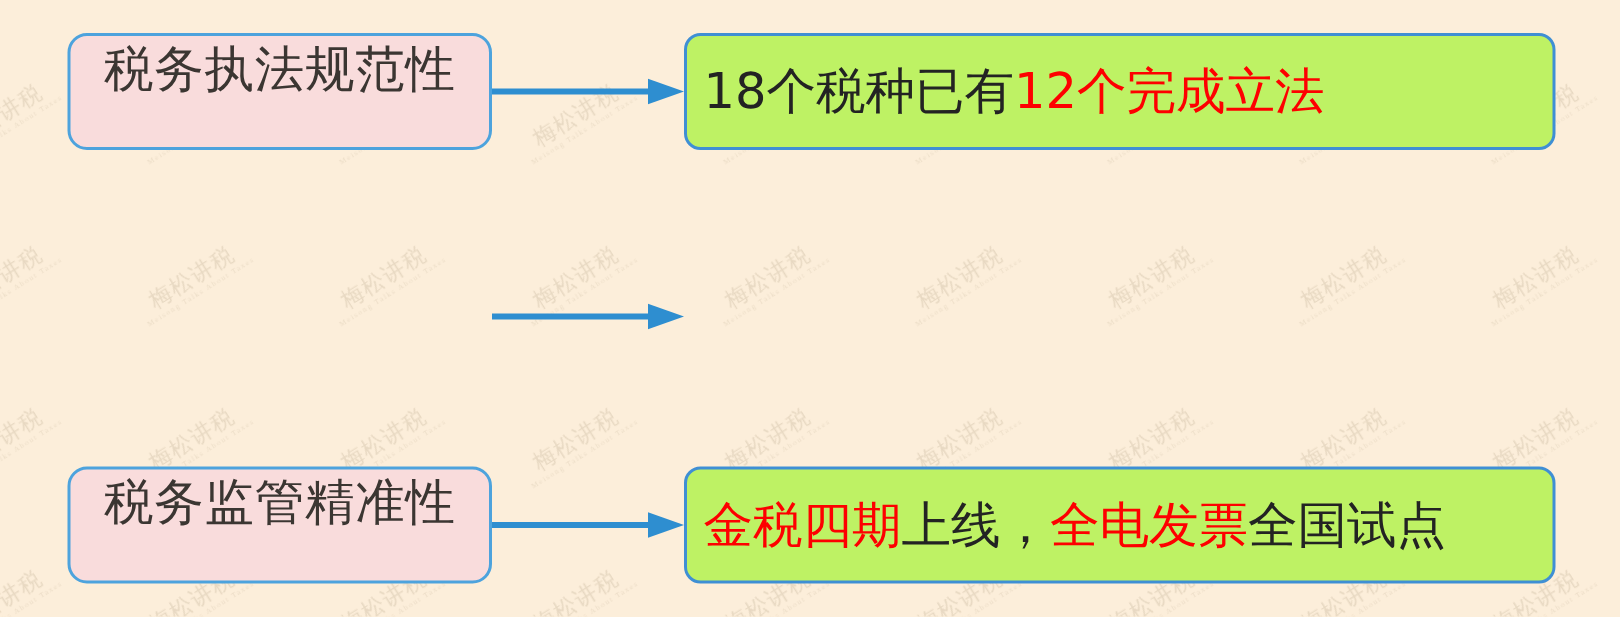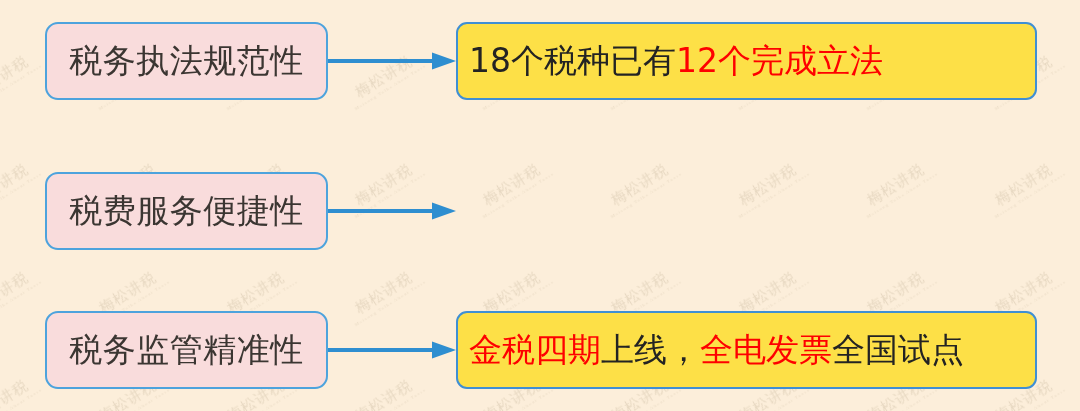--- a/index.html
+++ b/index.html
@@ -68,21 +68,21 @@
   
   .label-box {
     position: absolute;
     left: 45px;
     width: 283px;
     background: #f9dcdc;
     border: 2px solid #4da3dd;
     border-radius: 13px;
     box-sizing: border-box;
     display: flex;
-    align-items: center;
+    align-items: flex-start;
     justify-content: center;
     z-index: 12;
   }
   #row-0 .label-box { top: 0px;  height: 78px; }
   #row-1 .label-box { top: 26px; height: 78px; }
   #row-2 .label-box { top: 0px;  height: 78px; }
 
   .label-text {
     font-size: 33px;
     color: #3b3632;
@@ -101,21 +101,21 @@
   #row-0 .connector { top: 29px; }
   #row-1 .connector { top: 55px; }
   #row-2 .connector { top: 29px; }
   .connector svg { display: block; }
 
   
   .content-box {
     position: absolute;
     left: 456px;
     width: 581px;
-    background: #fde047;
+    background: #bef264;
     border: 2px solid #3f8fd4;
     border-radius: 11px;
     box-sizing: border-box;
     display: flex;
     align-items: center;
     z-index: 12;
     padding: 0 10px 0 11px;
   }
   #row-0 .content-box { top: 0px;  height: 78px; }
   #row-1 .content-box { top: 0px;  height: 118px; }
@@ -214,23 +214,20 @@
       </svg>
     </div>
     <div class="content-box">
       <div class="content-text">
           <div><span>18个税种已有</span><span class="hl">12个完成立法</span></div>
         </div>
     </div>
   </div>
 
   <div class="row" id="row-1">
-    <div class="label-box">
-      <span class="label-text" data-bind="rows.1.label">税费服务便捷性</span>
-    </div>
     <div class="connector">
       <svg width="130" height="20" viewBox="0 0 130 20" xmlns="http://www.w3.org/2000/svg">
         <line x1="0" y1="10" x2="108" y2="10" stroke="#2e8ed0" stroke-width="4"></line>
         <polygon points="104,1.5 128,10 104,18.5" fill="#2e8ed0"></polygon>
       </svg>
     </div>
   </div>
 
   <div class="row" id="row-2">
     <div class="label-box">

